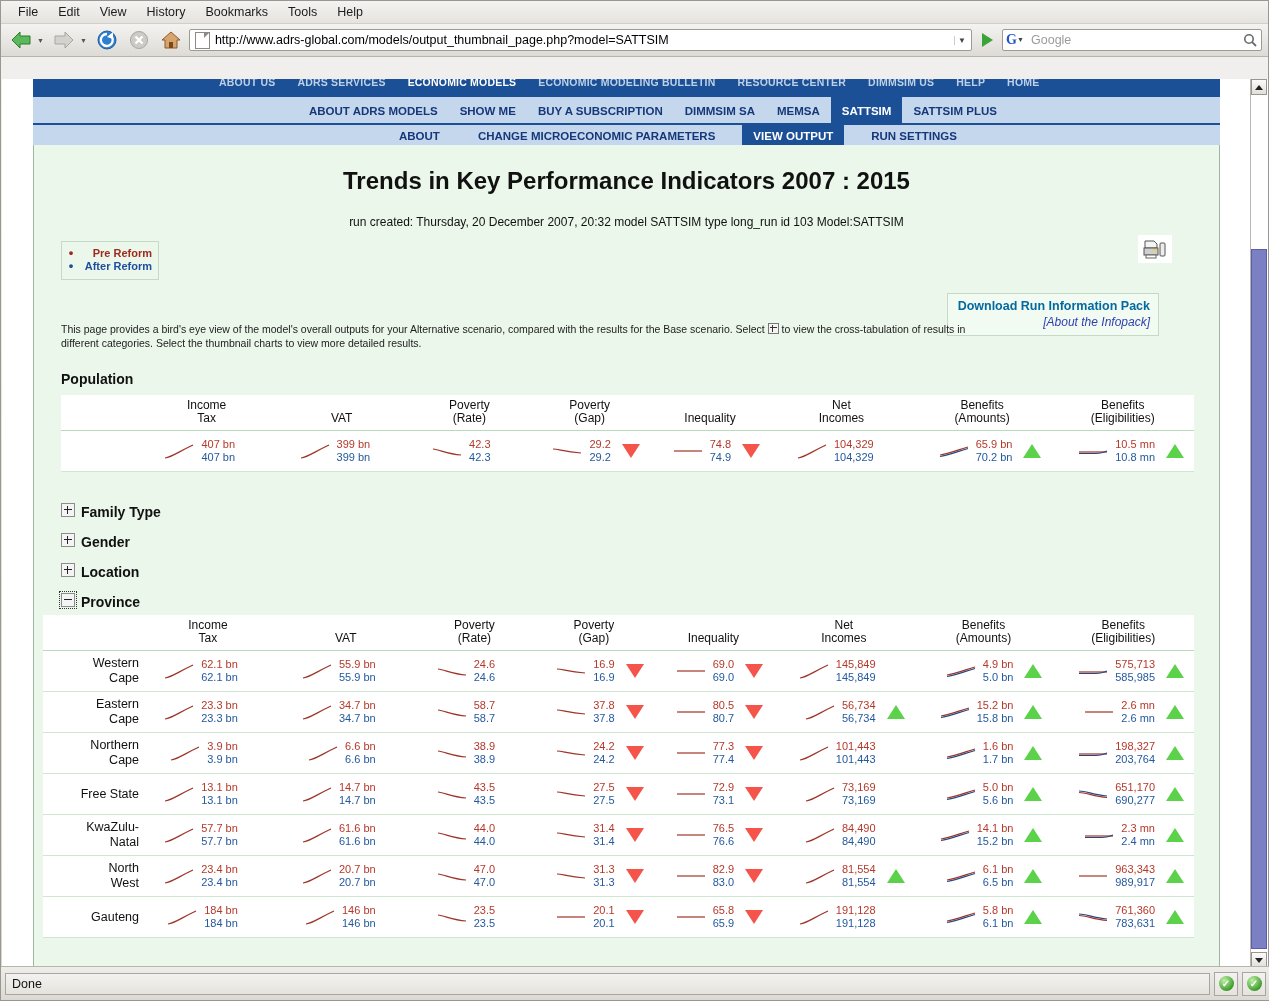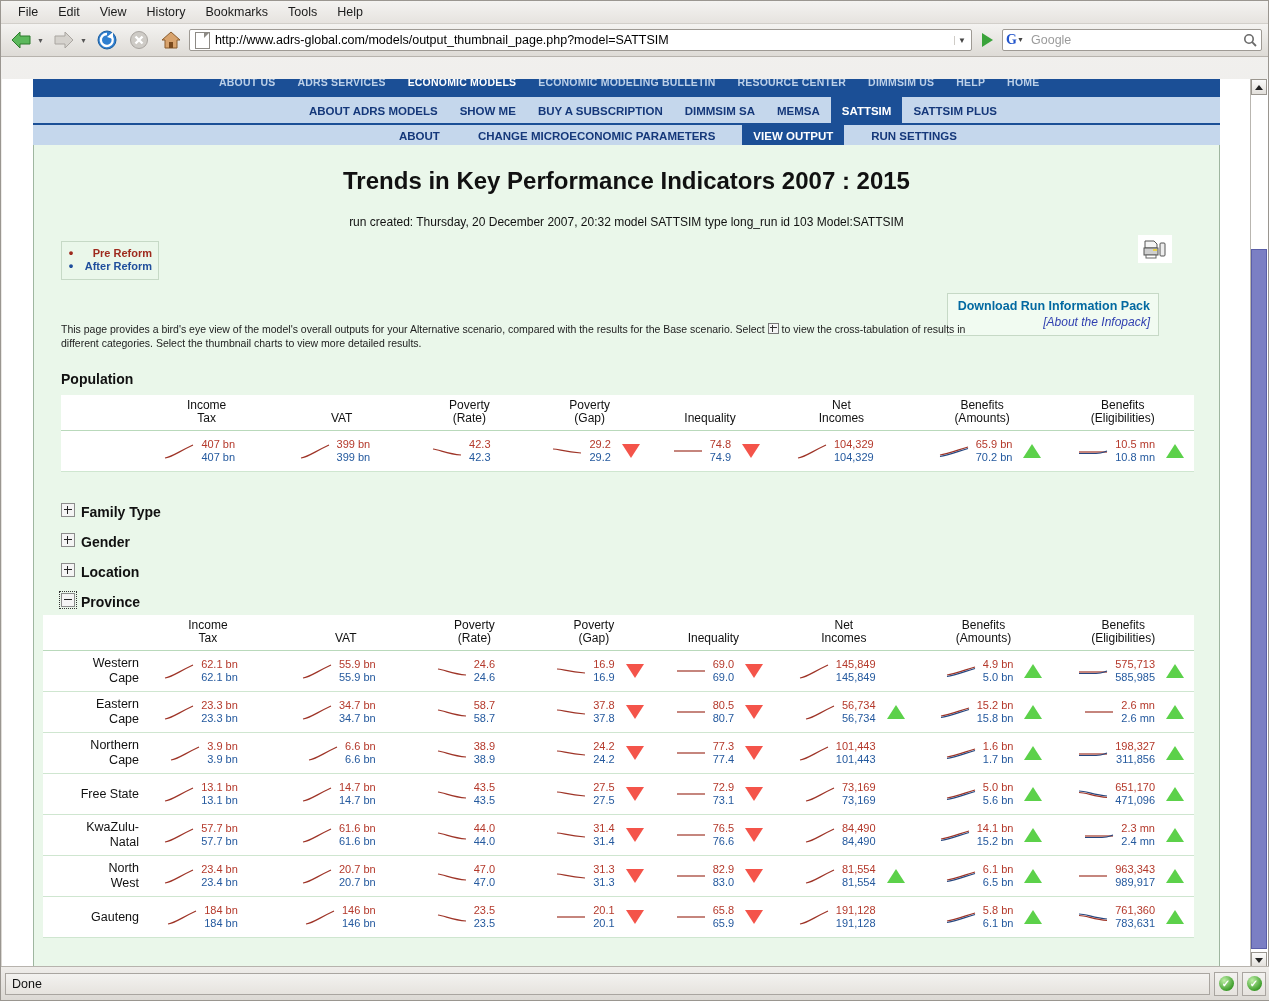--- a/index.html
+++ b/index.html
@@ -811,21 +811,21 @@
                   </div>
                 </td>
                 <td>
                   <div class="cellwrap">
                     <svg width="34" height="20" viewBox="0 0 34 20" class="spark">
                       <path d="M3 11 L31 11" fill="none" stroke="#9e3427" stroke-width="1.2"></path>
                       <path d="M3 12.5 L20 12.5 C26 12.5, 28 11, 31 10" fill="none" stroke="#27477f" stroke-width="1.2"></path>
                     </svg>
                     <div class="vals">
                       <div class="v1">198,327</div>
-                      <div class="v2">311,856</div>
+                      <div class="v2">203,764</div>
                     </div>
                     <div class="arrowcell">
                       <div class="triUp"></div>
                     </div>
                   </div>
                 </td>
               </tr>
               <tr>
                 <td class="lbl">Free State</td>
                 <td>
@@ -920,21 +920,21 @@
                   </div>
                 </td>
                 <td>
                   <div class="cellwrap">
                     <svg width="34" height="20" viewBox="0 0 34 20" class="spark">
                       <path d="M3 7 C10 7, 18 11, 31 12" fill="none" stroke="#27477f" stroke-width="1.2"></path>
                       <path d="M3 8.5 C10 8.5, 18 12.5, 31 13.5" fill="none" stroke="#9e3427" stroke-width="1.2"></path>
                     </svg>
                     <div class="vals">
                       <div class="v1">651,170</div>
-                      <div class="v2">471,096</div>
+                      <div class="v2">690,277</div>
                     </div>
                     <div class="arrowcell">
                       <div class="triUp"></div>
                     </div>
                   </div>
                 </td>
               </tr>
               <tr>
                 <td class="lbl">KwaZulu-
 Natal</td>

